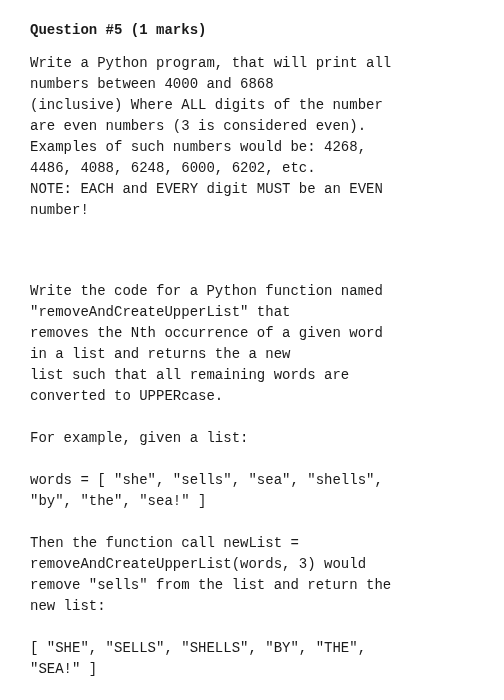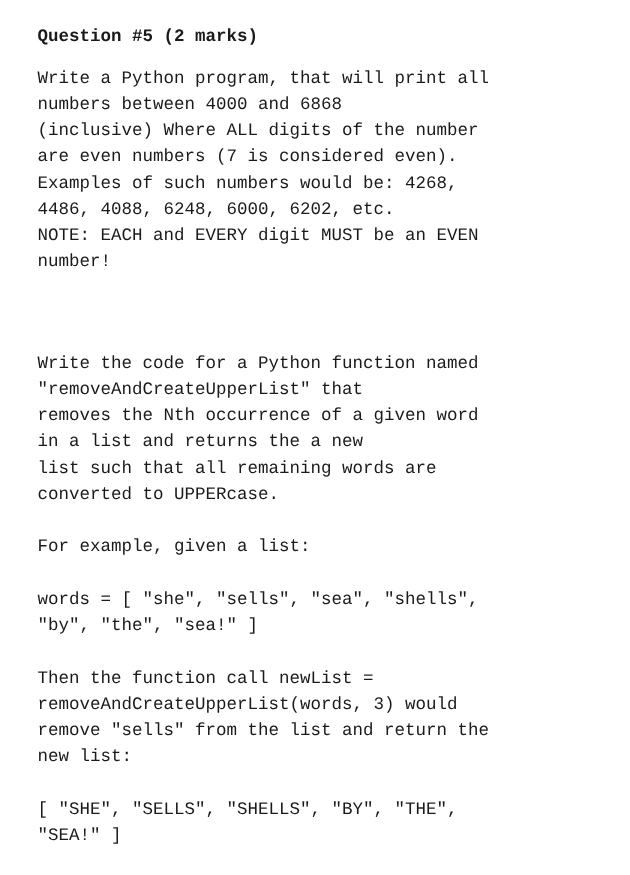--- a/index.html
+++ b/index.html
@@ -36,25 +36,25 @@
     .spacer {
       height: 30px;
     }
   </style>
 </head>
 <body>
 
 <div>
 
   <div class="question-block">
-    <div class="question-title">Question #5 (2 marks)</div>
+    <div class="question-title">Question #5 (1 marks)</div>
     <div class="question-body">Write a Python program, that will print all
 numbers between 4000 and 6868
 (inclusive) Where ALL digits of the number
-are even numbers (7 is considered even).
+are even numbers (3 is considered even).
 Examples of such numbers would be: 4268,
 4486, 4088, 6248, 6000, 6202, etc.
 NOTE: EACH and EVERY digit MUST be an EVEN
 number!</div>
   </div>
 
   <div class="spacer"></div>
 
   <div class="question-block">
     <div class="question-body">Write the code for a Python function named

